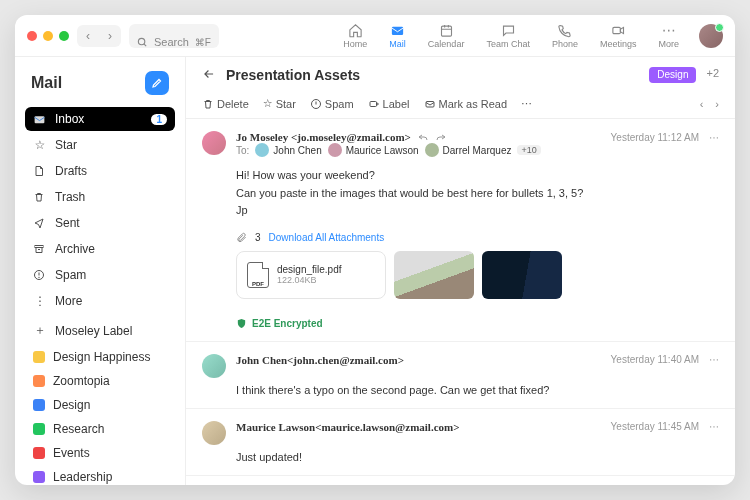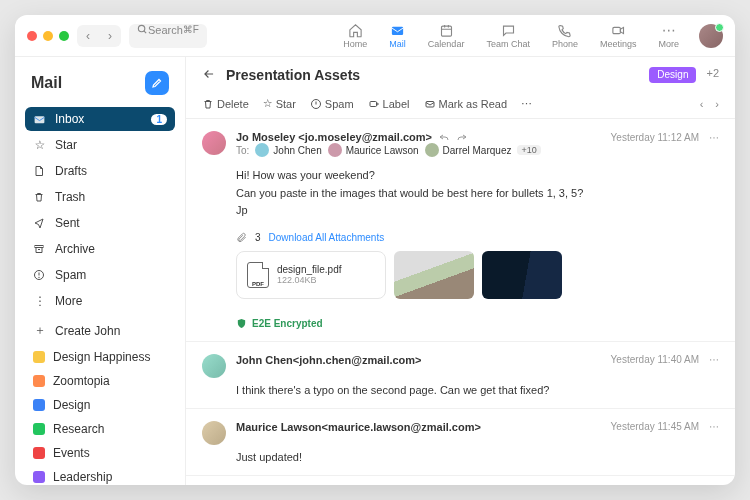--- a/index.html
+++ b/index.html
@@ -3,55 +3,55 @@
 <meta charset="utf-8">
 <style>
 * { box-sizing: border-box; margin: 0; padding: 0; }
 body { font-family: -apple-system, BlinkMacSystemFont, "Segoe UI", sans-serif; background: #e8e8e8; display: flex; align-items: center; justify-content: center; height: 100vh; font-size: 12px; color: #333; }
 .window { width: 720px; height: 470px; background: #fff; border-radius: 12px; box-shadow: 0 8px 30px rgba(0,0,0,0.12); display: flex; flex-direction: column; overflow: hidden; }
 .titlebar { height: 42px; display: flex; align-items: center; padding: 0 12px; border-bottom: 1px solid #eee; gap: 8px; }
 .dots { display: flex; gap: 6px; }
 .dot { width: 10px; height: 10px; border-radius: 50%; }
 .navbtns { display: flex; gap: 0; background: #f3f3f3; border-radius: 6px; }
 .navbtn { width: 22px; height: 22px; display: flex; align-items: center; justify-content: center; cursor: pointer; color: #888; }
-.search { display: flex; align-items: flex-start; background: #f3f3f3; border-radius: 6px; padding: 0 8px; height: 24px; color: #888; font-size: 11px; }
+.search { display: flex; align-items: flex-end; background: #f3f3f3; border-radius: 6px; padding: 0 8px; height: 24px; gap: 6px; color: #888; font-size: 11px; }
 .search .kbd { font-size: 10px; }
 .topnav { display: flex; gap: 22px; margin-left: auto; margin-right: 12px; align-items: center; }
 .topnav-item { display: flex; flex-direction: column; align-items: center; gap: 1px; font-size: 9px; color: #888; cursor: pointer; }
 .topnav-item.active { color: #2D8CFF; }
 .topnav-item .ico { font-size: 14px; height: 16px; display: flex; align-items: center; }
 .avatar-top { width: 24px; height: 24px; border-radius: 50%; background: linear-gradient(135deg,#a88,#866); position: relative; }
 .avatar-top::after { content: ''; width: 7px; height: 7px; background: #4ade80; border: 1.5px solid #fff; border-radius: 50%; position: absolute; top: -1px; right: -1px; }
 .body { flex: 1; display: flex; overflow: hidden; }
 .sidebar { width: 170px; padding: 10px 10px; display: flex; flex-direction: column; gap: 2px; overflow: hidden; }
 .sb-header { display: flex; align-items: center; justify-content: space-between; padding: 4px 6px 10px; }
 .sb-header h1 { font-size: 16px; font-weight: 700; }
 .compose { width: 24px; height: 24px; background: #2D8CFF; border-radius: 7px; display: flex; align-items: center; justify-content: center; color: #fff; cursor: pointer; }
 .sb-item { display: flex; align-items: center; gap: 8px; padding: 5px 8px; border-radius: 6px; cursor: pointer; font-size: 12px; }
-.sb-item.active { background: #0c4a6e; color: #fff; }
+.sb-item.active { background: #000000; color: #fff; }
 .sb-item .ico { width: 14px; text-align: center; opacity: .85; }
 .sb-item .badge { margin-left: auto; background: #fff; color: #2D8CFF; border-radius: 9px; font-size: 10px; font-weight: 700; padding: 0 5px; }
 .sb-gap { height: 10px; }
 .label-item { display: flex; align-items: center; gap: 8px; padding: 4px 8px; cursor: pointer; font-size: 12px; }
 .sq { width: 12px; height: 12px; border-radius: 3px; }
 .content { flex: 1; border-left: 1px solid #eee; display: flex; flex-direction: column; overflow: hidden; }
 .content-header { padding: 10px 16px 6px; }
 .chead-top { display: flex; gap: 10px; }
 .back { cursor: pointer; color: #555; }
 .subject { font-size: 14px; font-weight: 700; flex: 1; }
 .tag { background: #9b5cff; color: #fff; font-size: 10px; padding: 2px 8px; border-radius: 4px; }
 .plus { color: #888; font-size: 11px; }
 .toolbar { display: flex; align-items: center; gap: 14px; padding: 8px 16px; font-size: 11px; color: #555; border-bottom: 1px solid #eee; }
 .tool { display: flex; align-items: center; gap: 3px; cursor: pointer; }
 .nav-arrows { margin-left: auto; display: flex; gap: 12px; color: #888; }
 .messages { flex: 1; overflow-y: auto; }
 .msg { padding: 12px 16px; border-bottom: 1px solid #f0f0f0; }
 .msg-head { display: flex; align-items: flex-start; gap: 10px; }
 .av { width: 24px; height: 24px; border-radius: 50%; flex-shrink: 0; }
-.msg-from { font-weight: 700; font-size: 11px; }
+.msg-from { font-weight: 700; font-size: 11px; font-family: Liberation Serif, serif; }
 .msg-meta { display: flex; gap: 10px; align-items: center; margin-left: auto; color: #999; font-size: 10px; }
 .msg-icons { color: #999; display: flex; gap: 6px; margin-left: 6px; }
 .recips { display: flex; align-items: center; gap: 6px; font-size: 10px; flex-wrap: wrap; }
 .recips .to-label { color: #888; }
 .recip-chip { display: flex; align-items: center; gap: 4px; }
 .recip-chip .rav { width: 14px; height: 14px; border-radius: 50%; }
 .plus-badge { background: #f0f0f0; border-radius: 4px; padding: 0 4px; font-size: 9px; color: #666; }
 .msg-body { margin-left: 34px; margin-top: 10px; font-size: 11px; line-height: 1.6; color: #333; }
 .attach-row { margin-left: 34px; margin-top: 12px; display: flex; align-items: center; gap: 8px; font-size: 10px; }
 .attach-link { color: #2D8CFF; cursor: pointer; }
@@ -222,21 +222,21 @@
           </span>
           <span>Spam</span>
         </div>
       <div class="sb-item">
           <span class="ico">⋮</span>
           <span>More</span>
         </div>
       <div class="sb-gap"></div>
       <div class="sb-item">
           <span class="ico">＋</span>
-          <span>Create John</span>
+          <span>Moseley Label</span>
         </div>
       <div class="label-item">
           <span class="sq" style="background:#f9c846"></span>
           <span>Design Happiness</span>
         </div>
       <div class="label-item">
           <span class="sq" style="background:#ff8a4c"></span>
           <span>Zoomtopia</span>
         </div>
       <div class="label-item">

